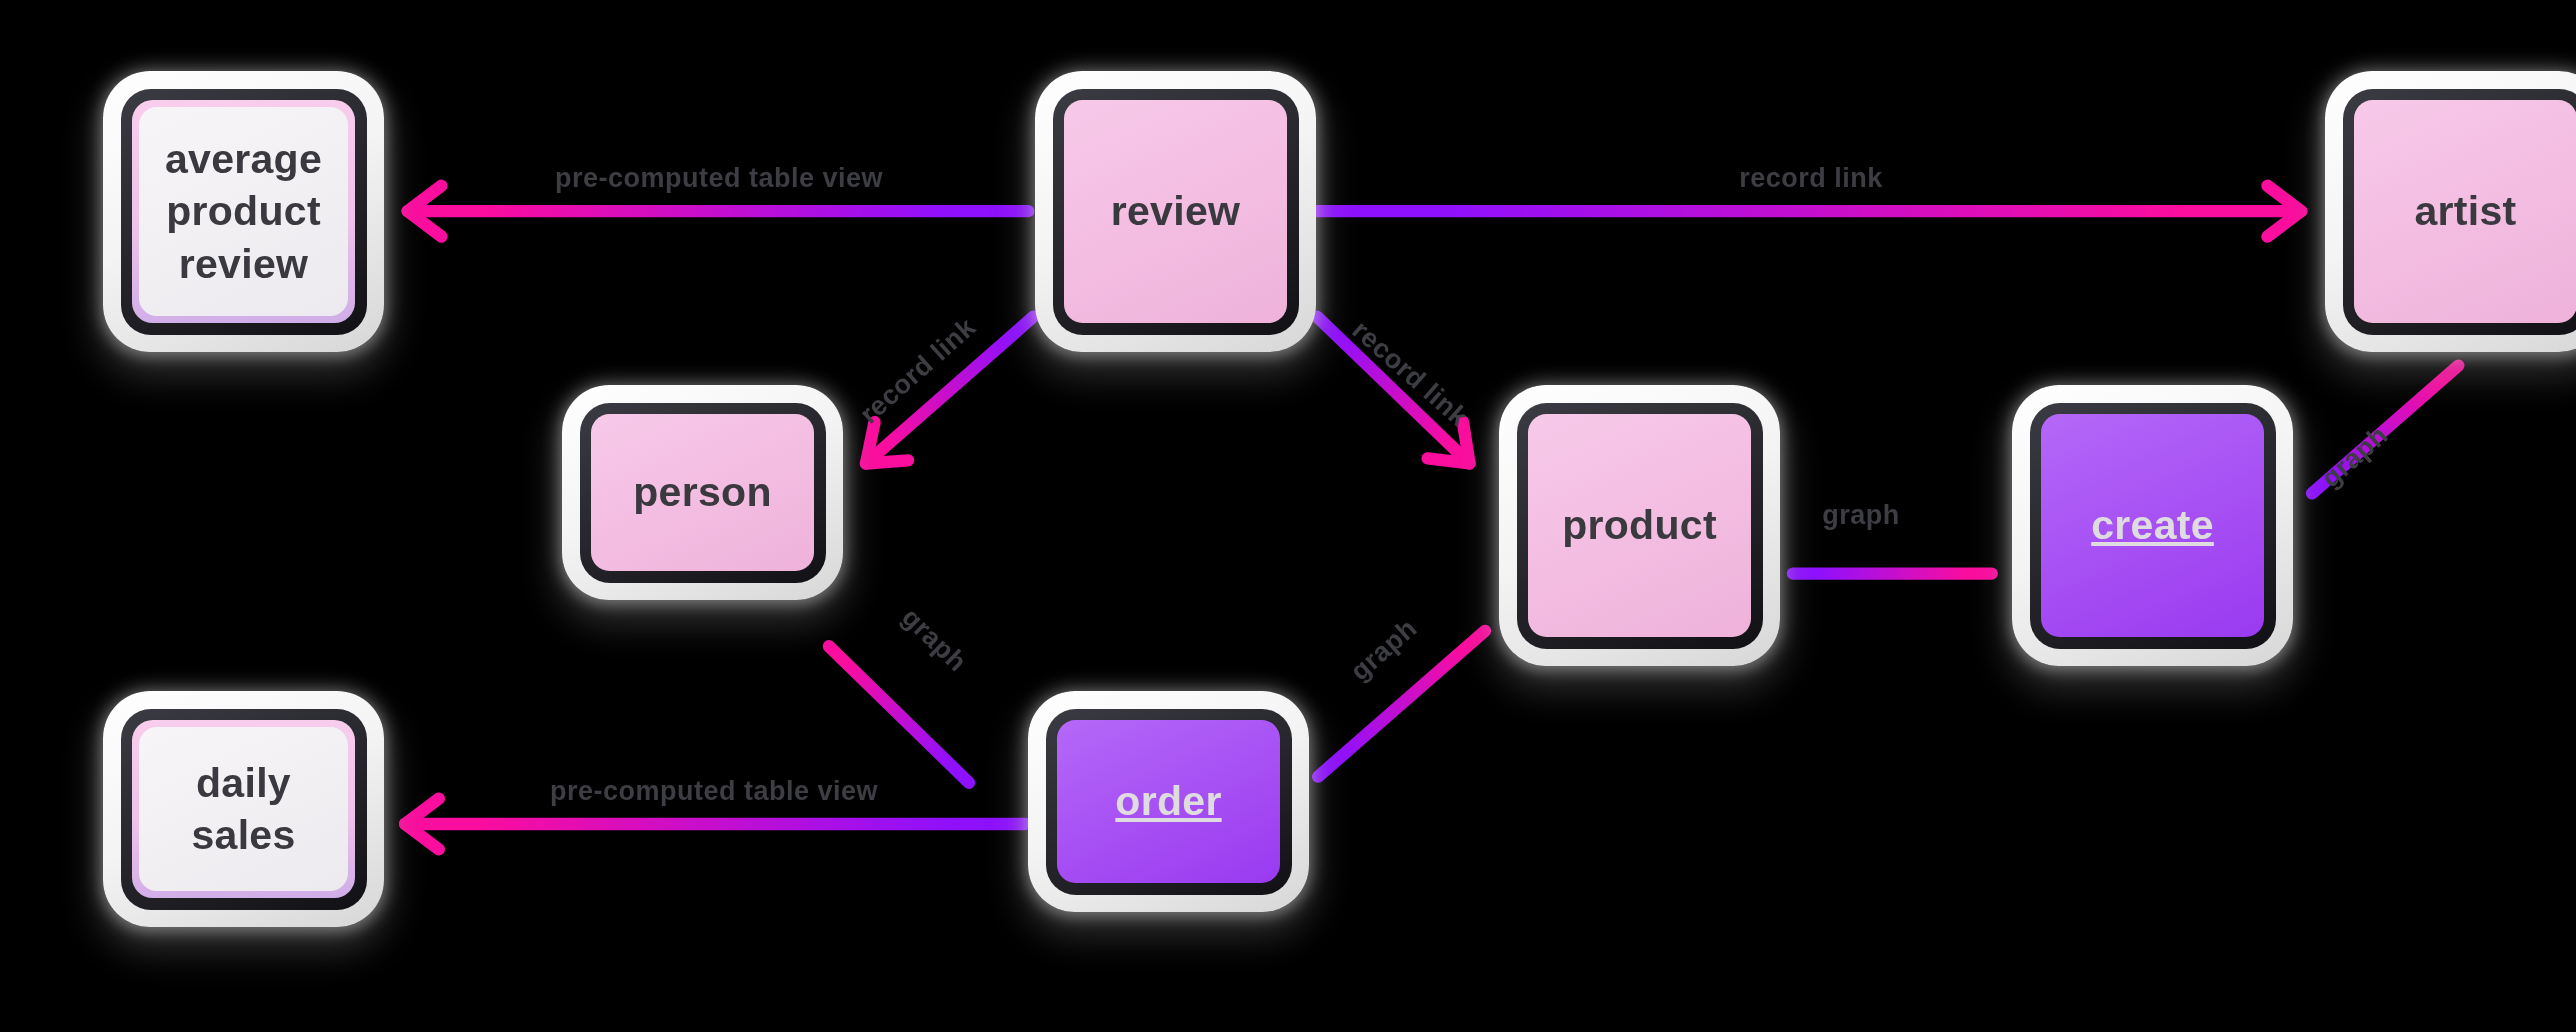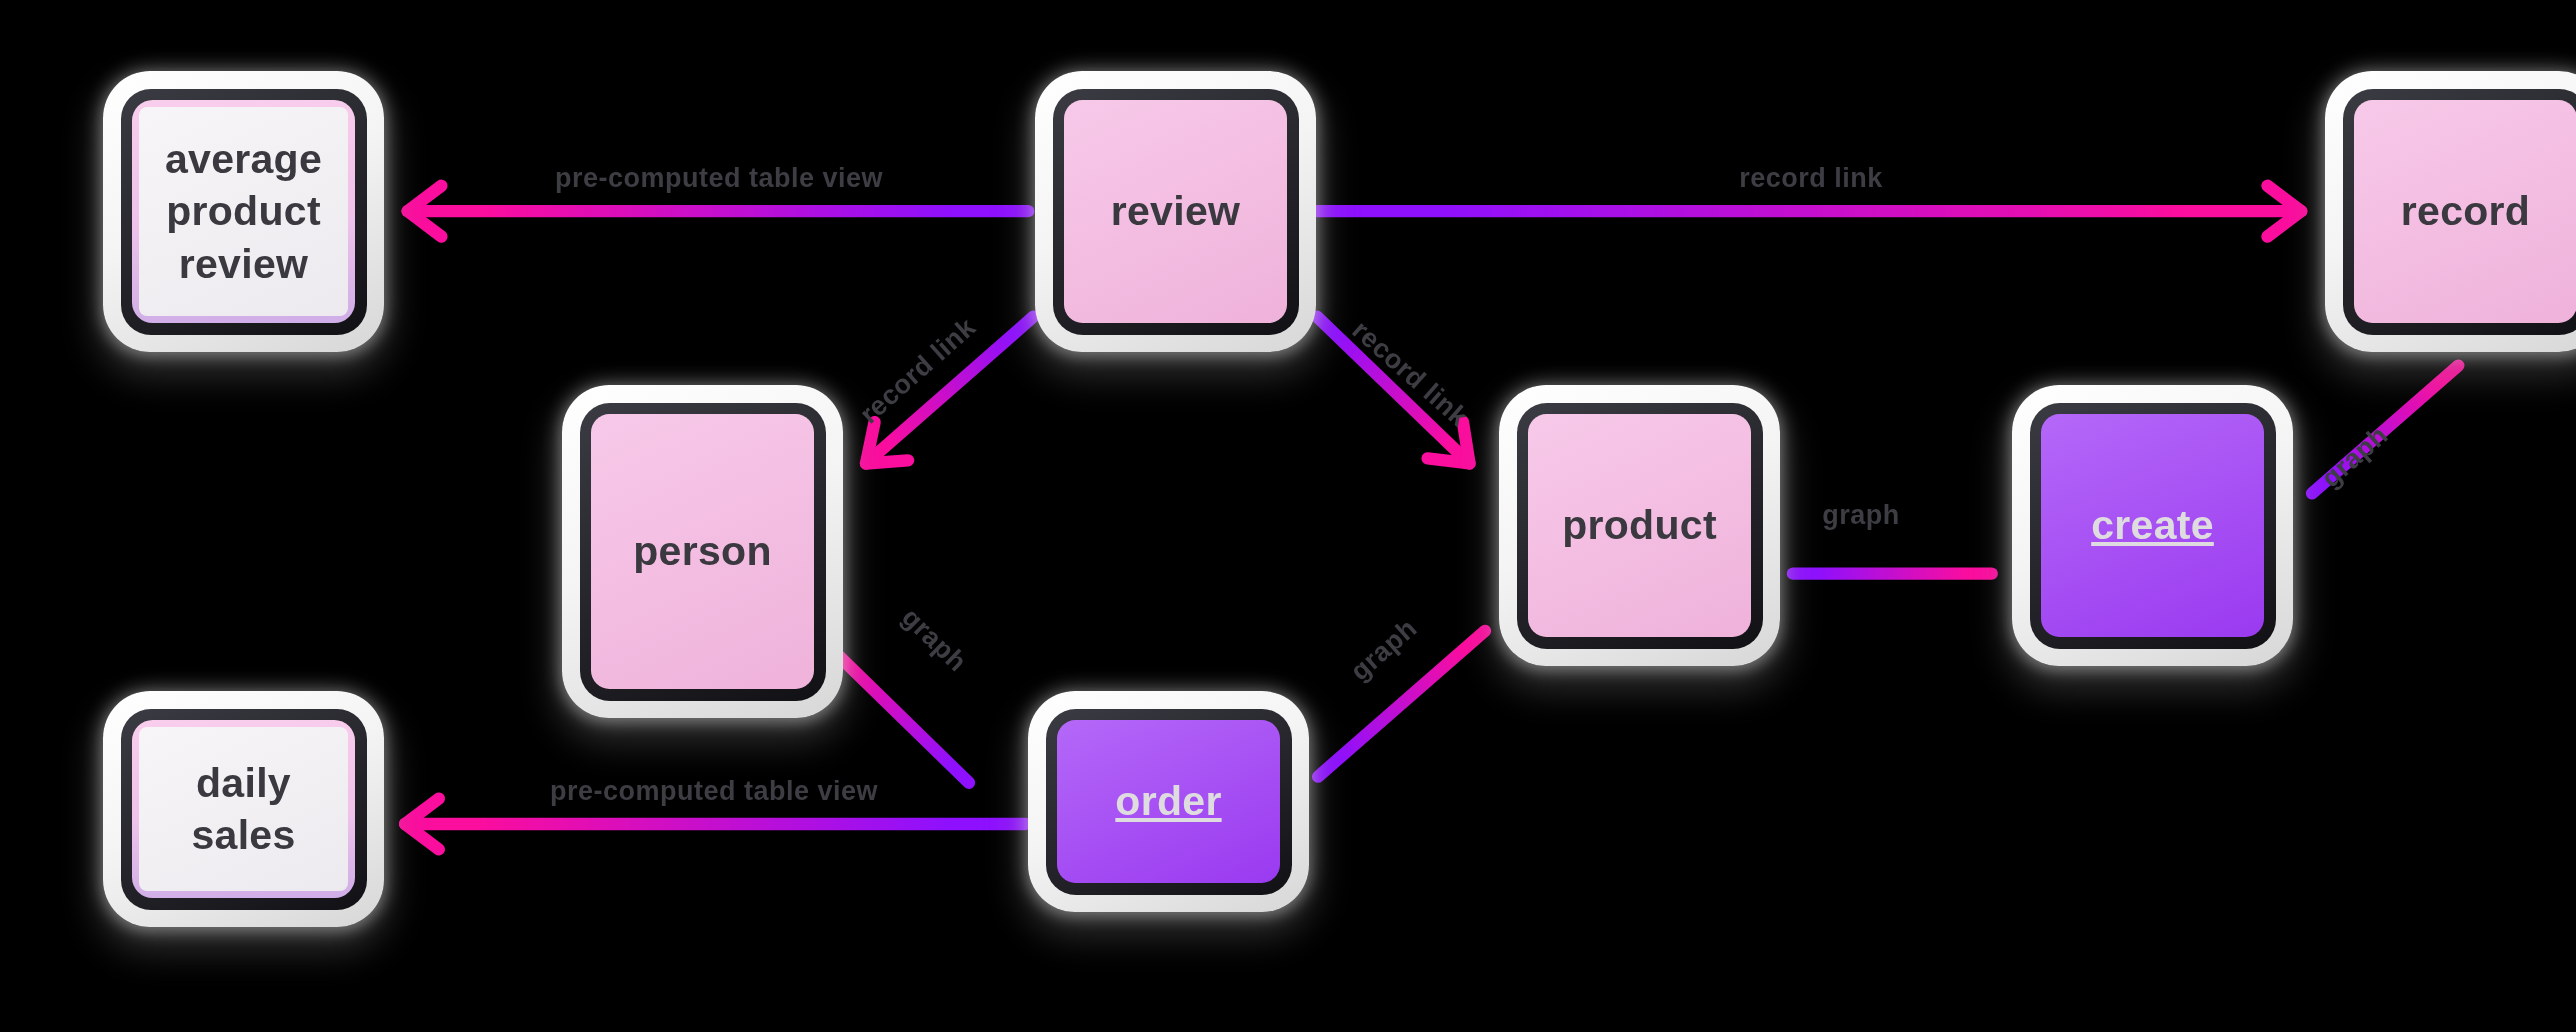--- a/index.html
+++ b/index.html
@@ -12,21 +12,21 @@
                    0 17.5px 36px 6.2px rgba(150,150,150,0.30),
                    0 3.1px 11.3px 1px rgba(255,255,255,0.18);}
   .ring{width:100%;height:100%;border-radius:30px;padding:11.3px;box-sizing:border-box;
         background:linear-gradient(155deg,#3b3b43 0%,#232329 55%,#111115 100%);}
   .pinkring{width:100%;height:100%;border-radius:20.6px;padding:7.7px;box-sizing:border-box;
         background:linear-gradient(178deg,#f9cdec 0%,#eec2ea 55%,#cfade7 100%);}
   .inner{width:100%;height:100%;border-radius:18.5px;display:flex;align-items:center;
         justify-content:center;text-align:center;}
   .node--pink  .inner{background:linear-gradient(155deg,#f7c9e9 0%,#efb2da 100%);}
   .node--purple .inner{background:linear-gradient(155deg,#b468f8 0%,#9a3af0 100%);}
-  .node--view .inner{border-radius:8px;background:linear-gradient(155deg,#f7f5f7 0%,#eceaee 100%);}
+  .node--view .inner{border-radius:18px;background:linear-gradient(155deg,#f7f5f7 0%,#eceaee 100%);}
   .node-label{font-weight:700;font-size:41px;line-height:1.28;color:#3a393f;letter-spacing:0.3px;}
   .node--purple .node-label{color:#dedcdf;text-decoration:underline;}
   
   .edge-label{position:absolute;white-space:nowrap;font-weight:700;font-size:27px;
         color:#3d3d44;letter-spacing:0.5px;
         transform:translate(-50%,-50%) rotate(var(--rot,0deg));}
 </style>
 </head>
 <body>
 
@@ -98,25 +98,25 @@
       <div class="node node--pink" style="left: 1035px; top: 71px; width: 281px; height: 281px;">
         <div class="ring">
           <div class="inner">
             <div class="node-label">review</div>
           </div>
         </div>
       </div>
       <div class="node node--pink" style="left: 2325px; top: 71px; width: 281px; height: 281px;">
         <div class="ring">
           <div class="inner">
-            <div class="node-label">record</div>
+            <div class="node-label">artist</div>
           </div>
         </div>
       </div>
-      <div class="node node--pink" style="left: 562px; top: 385px; width: 281px; height: 333px;">
+      <div class="node node--pink" style="left: 562px; top: 385px; width: 281px; height: 215px;">
         <div class="ring">
           <div class="inner">
             <div class="node-label">person</div>
           </div>
         </div>
       </div>
       <div class="node node--pink" style="left: 1499px; top: 385px; width: 281px; height: 281px;">
         <div class="ring">
           <div class="inner">
             <div class="node-label">product</div>

